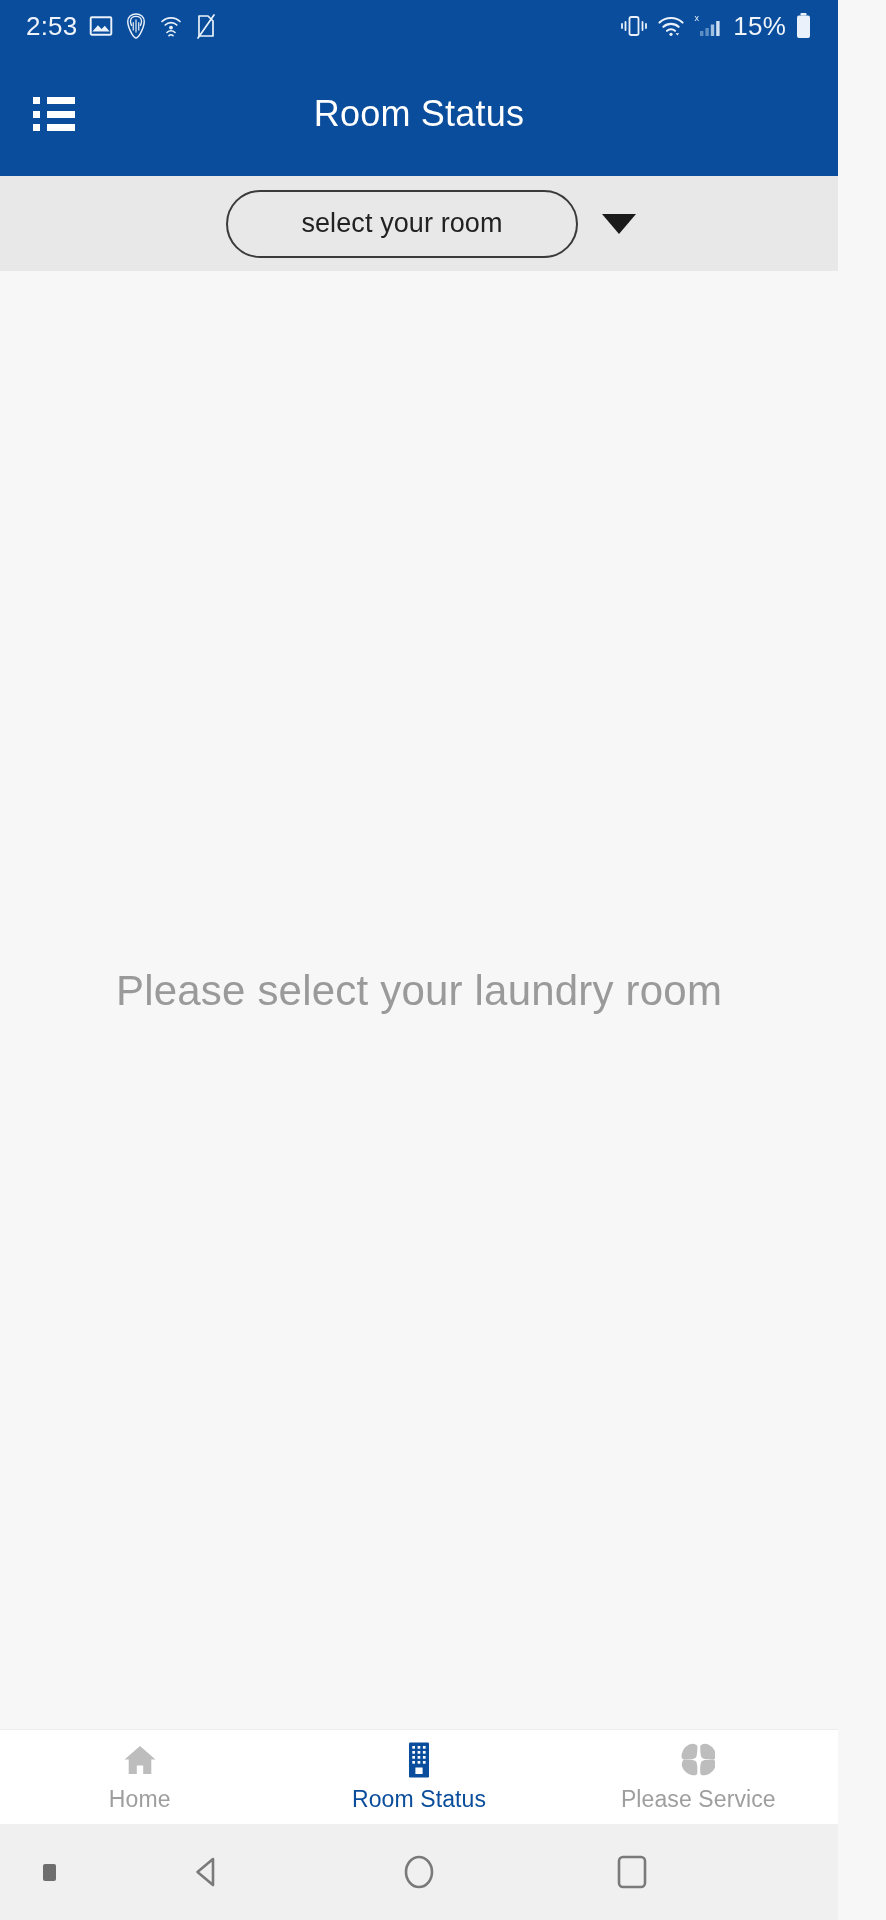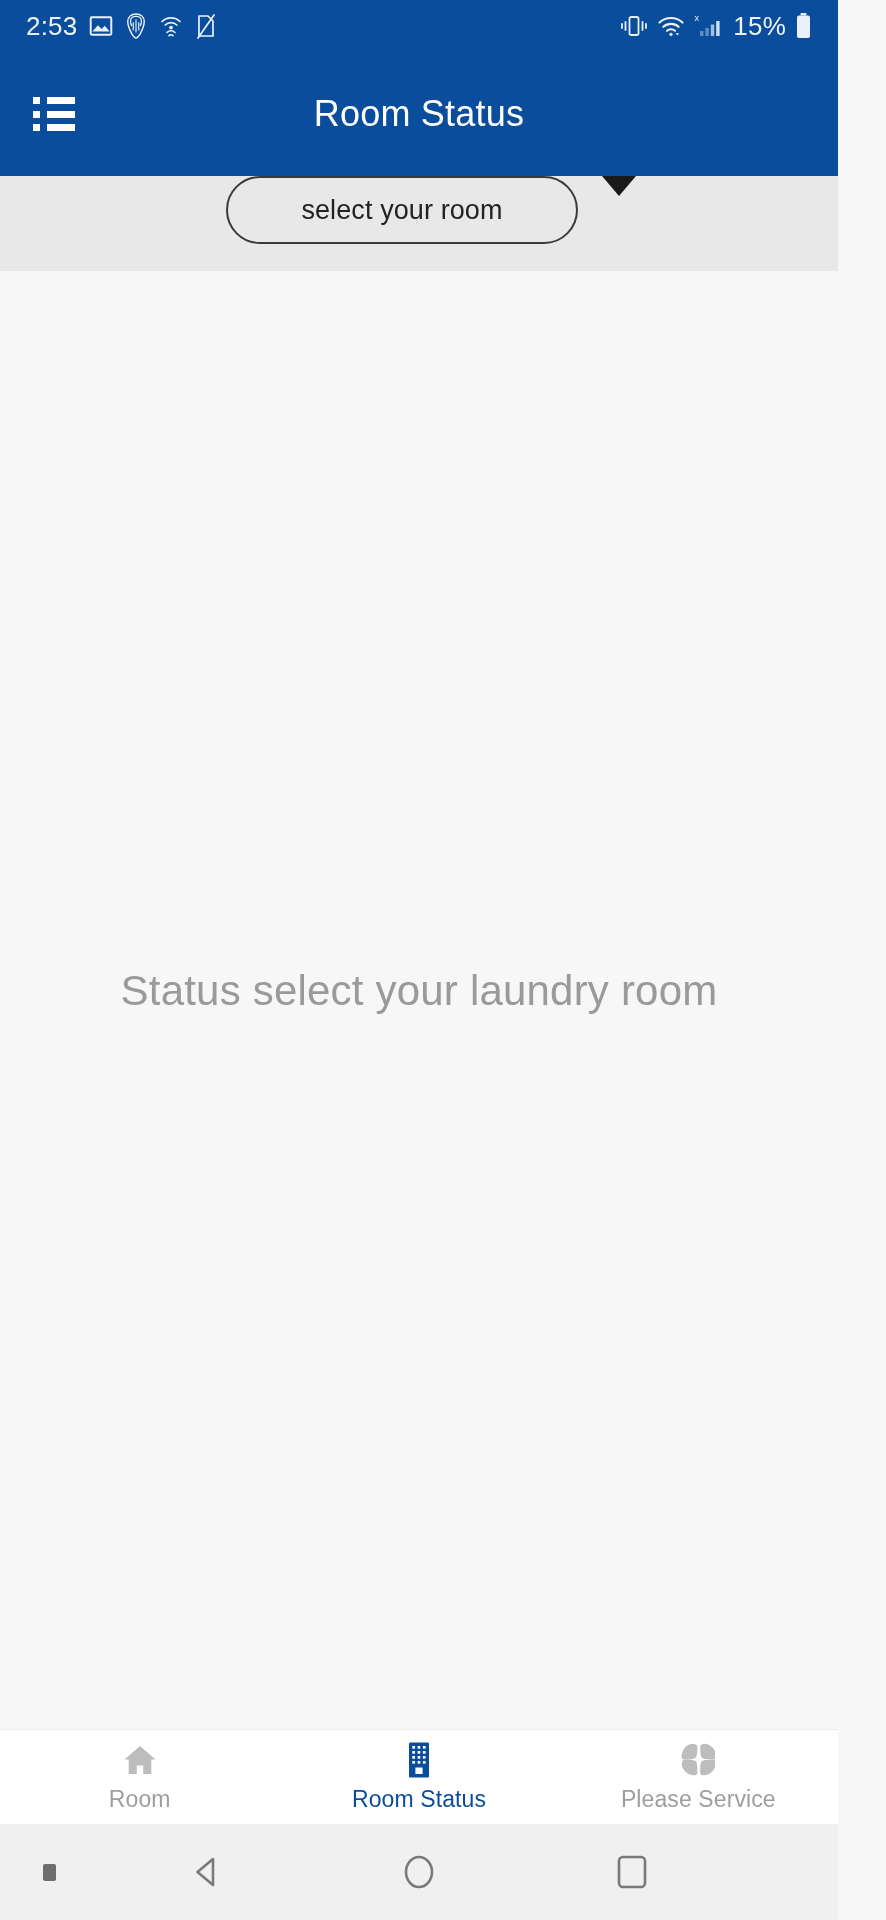--- a/index.html
+++ b/index.html
@@ -38,21 +38,21 @@
   .menu-dot { width:7px; height:7px; background:#fff; flex:0 0 7px; }
   .menu-bar { height:7px; background:#fff; flex:1; }
   .appbar-title {
     width:100%; text-align:center; color:#FFFFFF;
     font-size:36px; font-weight:400; letter-spacing:0.2px;
   }
 
   
   .selector-strip {
     flex:0 0 95px; height:95px; background:#E8E8E8;
-    display:flex; justify-content:center; gap:24px;
+    display:flex; align-items:center; justify-content:center; gap:24px;
     padding-left:24px;
   }
   .room-select {
     width:352px; height:68px; border:2px solid #3A3A3A; border-radius:34px;
     background:transparent; display:flex; align-items:center; justify-content:center;
     font-size:27px; color:#222; letter-spacing:0.1px;
     font-family:"Liberation Sans", sans-serif;
   }
   .dd-arrow {
     width:0; height:0; border-left:17px solid transparent; border-right:17px solid transparent;
@@ -184,32 +184,32 @@
     </div>
     <div class="appbar-title">Room Status</div>
   </div>
 
   <div class="selector-strip">
     <div class="room-select" placeholder="select your room">select your room</div>
     <div class="dd-arrow"></div>
   </div>
 
   <div class="content">
-    <div class="empty-msg">Status select your laundry room</div>
+    <div class="empty-msg">Please select your laundry room</div>
   </div>
 
   <div class="tabbar">
 
     <div class="tab inactive">
       <div class="tab-ico">
         <svg width="36" height="34" viewBox="0 0 36 34">
           <path d="M18 3L2.5 16.5h4.2V31h8.1v-8.6h6.4V31h8.1V16.5h4.2z" fill="#BDBDBD"></path>
         </svg>
       </div>
-      <div class="tab-label">Room</div>
+      <div class="tab-label">Home</div>
     </div>
 
     <div class="tab active">
       <div class="tab-ico">
         <svg width="28" height="36" viewBox="0 0 28 36">
           <rect x="4" y="0.5" width="20" height="35" rx="1.2" fill="#0A4D9C"></rect>
           <g fill="#FFFFFF">
             <rect x="7.3" y="4" width="2.7" height="2.7"></rect>
               <rect x="12.6" y="4" width="2.7" height="2.7"></rect>
               <rect x="17.9" y="4" width="2.7" height="2.7"></rect>

